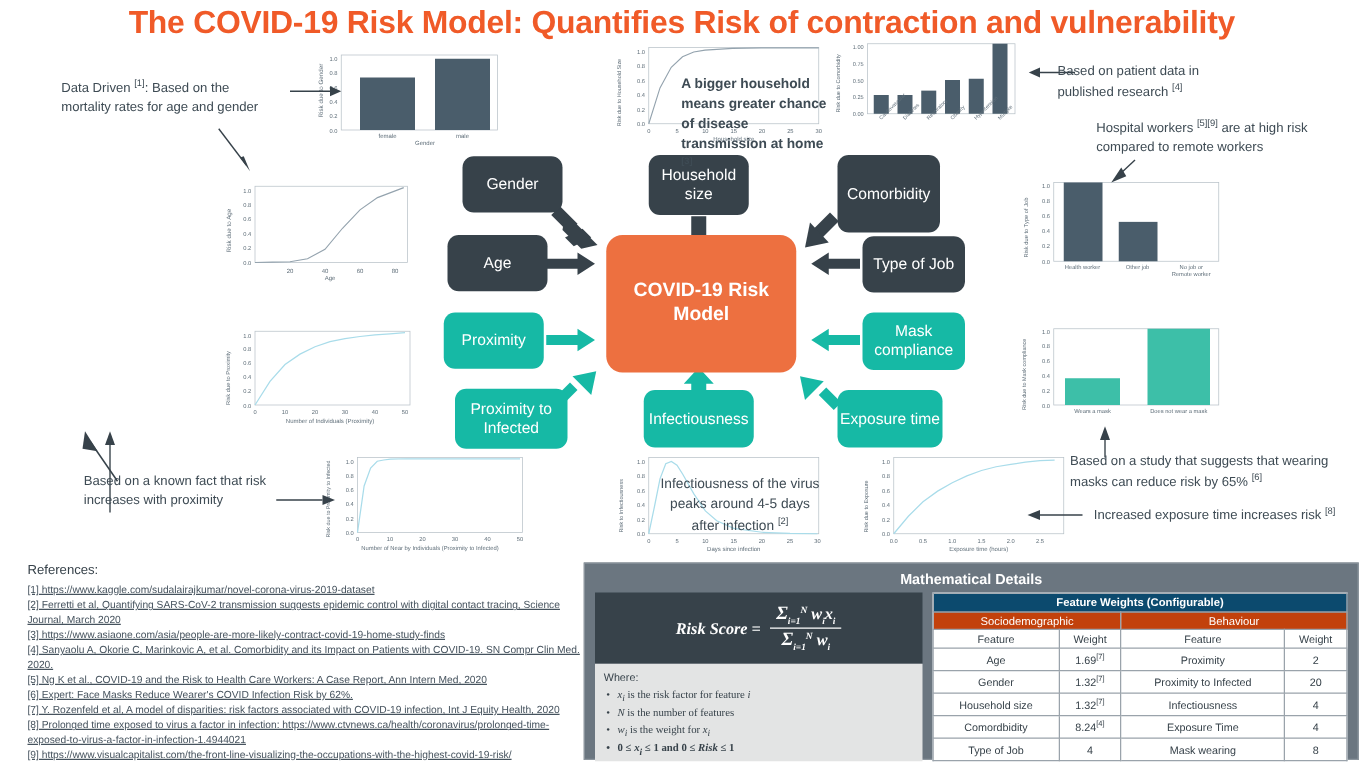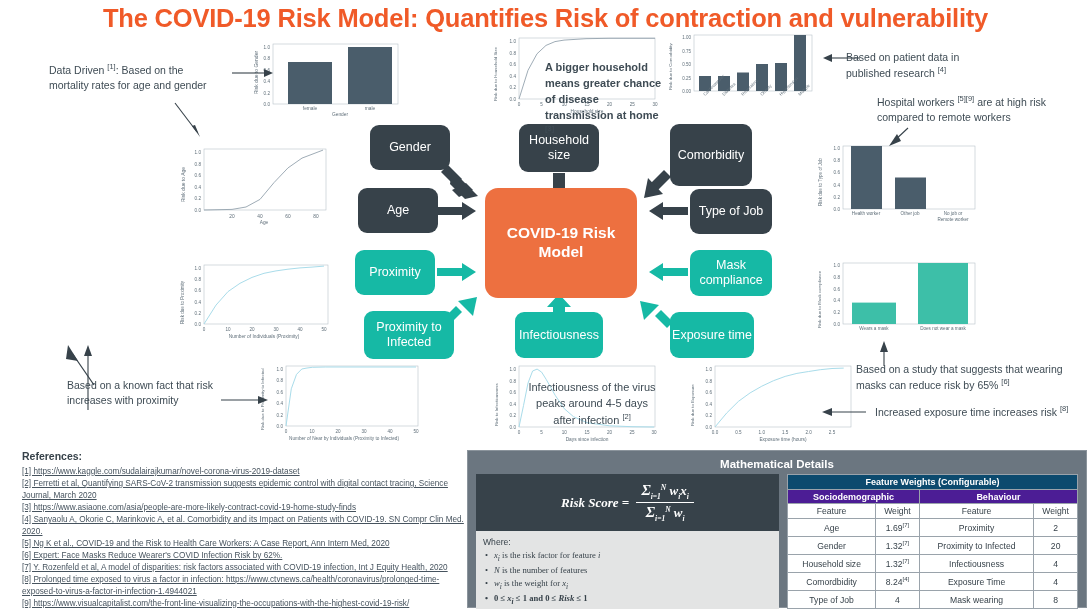--- a/index.html
+++ b/index.html
@@ -54,36 +54,36 @@
   .chartbox { position: absolute; }
   .chartbox svg { display: block; }
 
   
   #refs {
     top: 449px; left: 22px; width: 445px; height: 160px;
     font-size: 8.2px;
     line-height: 1.42;
     color: #46535e;
   }
-  #refs .rtitle { font-weight: bold; font-size: 10.5px; margin-bottom: 2px; color: #37424a;}
+  #refs .rtitle { font-weight: normal; font-size: 10.5px; margin-bottom: 2px; color: #37424a;}
   #refs .ritem { text-decoration: underline; margin-bottom: 0.5px; }
 
   
   #mathpanel {
     top: 450px; left: 467px; width: 620px; height: 158px;
     background: #6b7680;
     border: 1px solid #8b949c;
     padding: 5px 8px 6px 8px;
   }
   #mathtitle {
     text-align: center; color: #ffffff; font-weight: bold; font-size: 11.5px;
     padding: 2px 0 4px 0;
   }
   #mathbody { display: flex; gap: 8px; }
-  #formulaCol { width: 303px; }
+  #formulaCol { width: 262px; }
   #formulaBox {
     background: #37424a; color: #ffffff;
     height: 57px; display: flex; align-items: center; justify-content: center;
     font-family: "Liberation Serif", serif;
     font-style: italic; font-weight: bold; font-size: 13px;
   }
   .frac { display: inline-flex; flex-direction: column; align-items: center; vertical-align: middle; margin-left: 4px;}
   .frac .num { border-bottom: 1.2px solid #fff; padding: 0 5px 1px 5px; }
   .frac .den { padding: 1px 5px 0 5px; }
   .sigma { font-size: 15px; }
@@ -102,21 +102,21 @@
   #whereBox li em { font-style: italic; }
   #whereBox li.bold { font-weight: bold; }
 
   
   #wtable { flex: 1; border-collapse: collapse; font-size: 8.6px; background: #ffffff; }
   #wtable th, #wtable td {
     border: 1px solid #9aa3ab; text-align: center; color: #37424a;
     padding: 1px 2px;
   }
   #wtable thead tr.t1 th { background: #0c4a6e; color: #ffffff; font-weight: bold; font-size: 9px; padding: 2px;}
-  #wtable thead tr.t2 th { background: #4c1d95; color: #ffffff; font-weight: bold; font-size: 9px; padding: 1.5px;}
+  #wtable thead tr.t2 th { background: #c2410c; color: #ffffff; font-weight: normal; font-size: 9px; padding: 1.5px;}
   #wtable thead tr.t3 th { background: #ffffff; color: #37424a; font-weight: normal; padding: 2px;}
   #wtable tbody td { padding: 3px 2px; }
   #wtable sup { font-size: 6px; vertical-align: super; }
 </style>
 </head>
 <body>
 
 <div class="abs" id="title">The COVID-19 Risk Model: Quantifies Risk of contraction and vulnerability</div>
 
 <div class="chartbox" style="left:248px; top:36px;">

